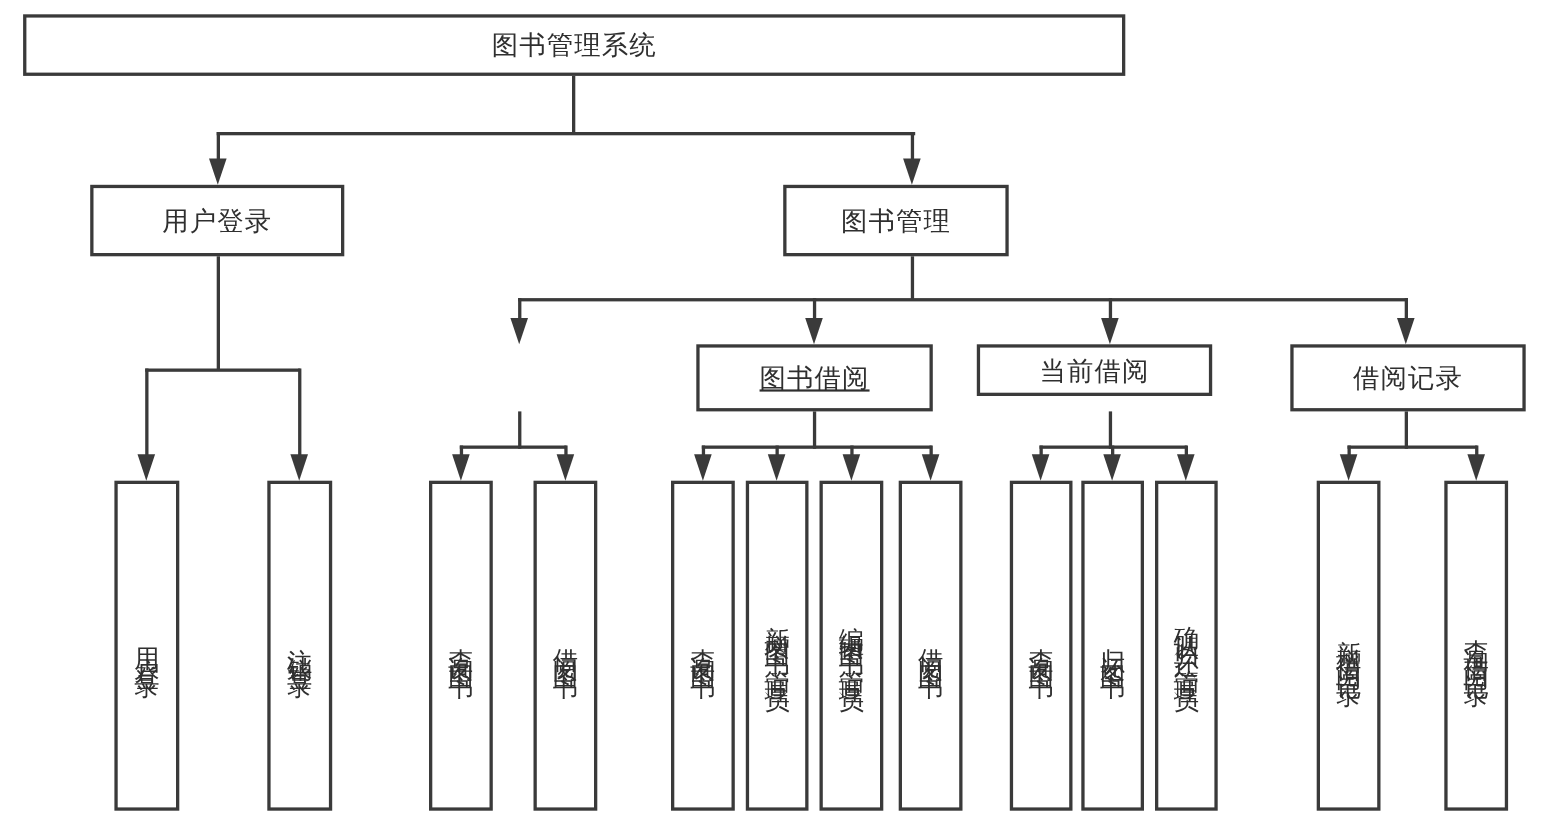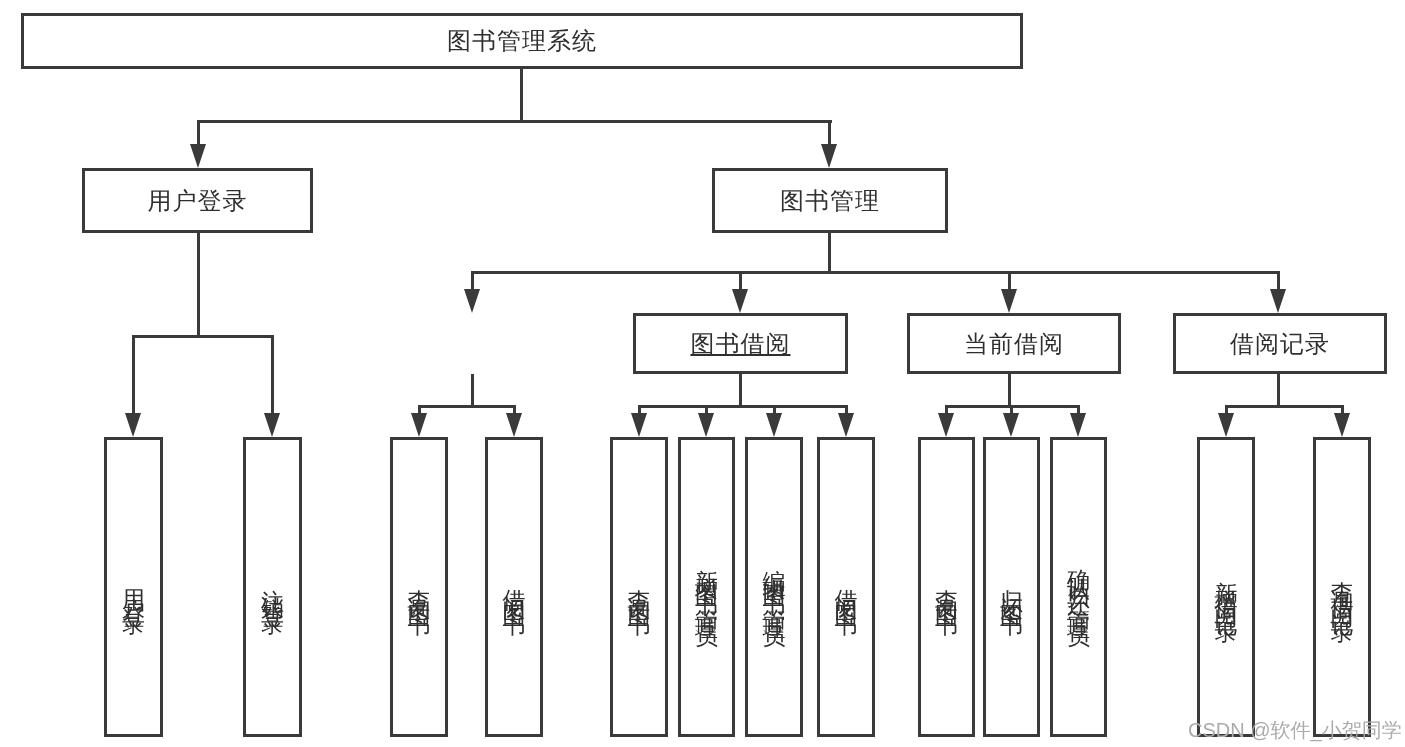--- a/index.html
+++ b/index.html
@@ -26,26 +26,26 @@
 </style>
 </head>
 <body>
 
 <div id="canvas">
 
   <div class="box hbox" style="left:21px;top:13px;width:1002px;height:56px;">图书管理系统</div>
 
   <div class="box hbox" style="left:82px;top:168px;width:231px;height:65px;">用户登录</div>
 
-  <div class="box hbox" style="left:712px;top:168px;width:236px;height:65px;">图书管理</div>
+  <div class="box hbox" style="left:712px;top:168px;width:205px;height:65px;">图书管理</div>
 
 
   <div class="box hbox" style="left:633px;top:313px;width:215px;height:61px;text-decoration:underline;">图书借阅</div>
 
-  <div class="box hbox" style="left:907px;top:313px;width:214px;height:61px;">当前借阅</div>
+  <div class="box hbox" style="left:888px;top:313px;width:214px;height:47px;">当前借阅</div>
 
   <div class="box hbox" style="left:1173px;top:313px;width:214px;height:61px;">借阅记录</div>
 
   <div class="box vbox" style="left:104px;top:437px;width:59px;height:300px;">用户登录</div>
   <div class="box vbox" style="left:243px;top:437px;width:59px;height:300px;">注销登录</div>
 
   <div class="box vbox" style="left:390px;top:437px;width:58px;height:300px;">查询图书</div>
   <div class="box vbox" style="left:485px;top:437px;width:58px;height:300px;">借阅图书</div>
 
   <div class="box vbox" style="left:610px;top:437px;width:58px;height:300px;">查询图书</div>
@@ -114,15 +114,14 @@
   <div class="vl" style="left:1010px;top:405px;height:12px;"></div>
   <div class="ah" style="left:1003px;top:413px;"></div>
   <div class="vl" style="left:1077px;top:405px;height:12px;"></div>
   <div class="ah" style="left:1070px;top:413px;"></div>
 
   <div class="vl" style="left:1225px;top:405px;height:12px;"></div>
   <div class="ah" style="left:1218px;top:413px;"></div>
   <div class="vl" style="left:1341px;top:405px;height:12px;"></div>
   <div class="ah" style="left:1334px;top:413px;"></div>
 
-  <div class="watermark">CSDN @软件_小贺同学</div>
 
 </div>
 
 </body></html>

